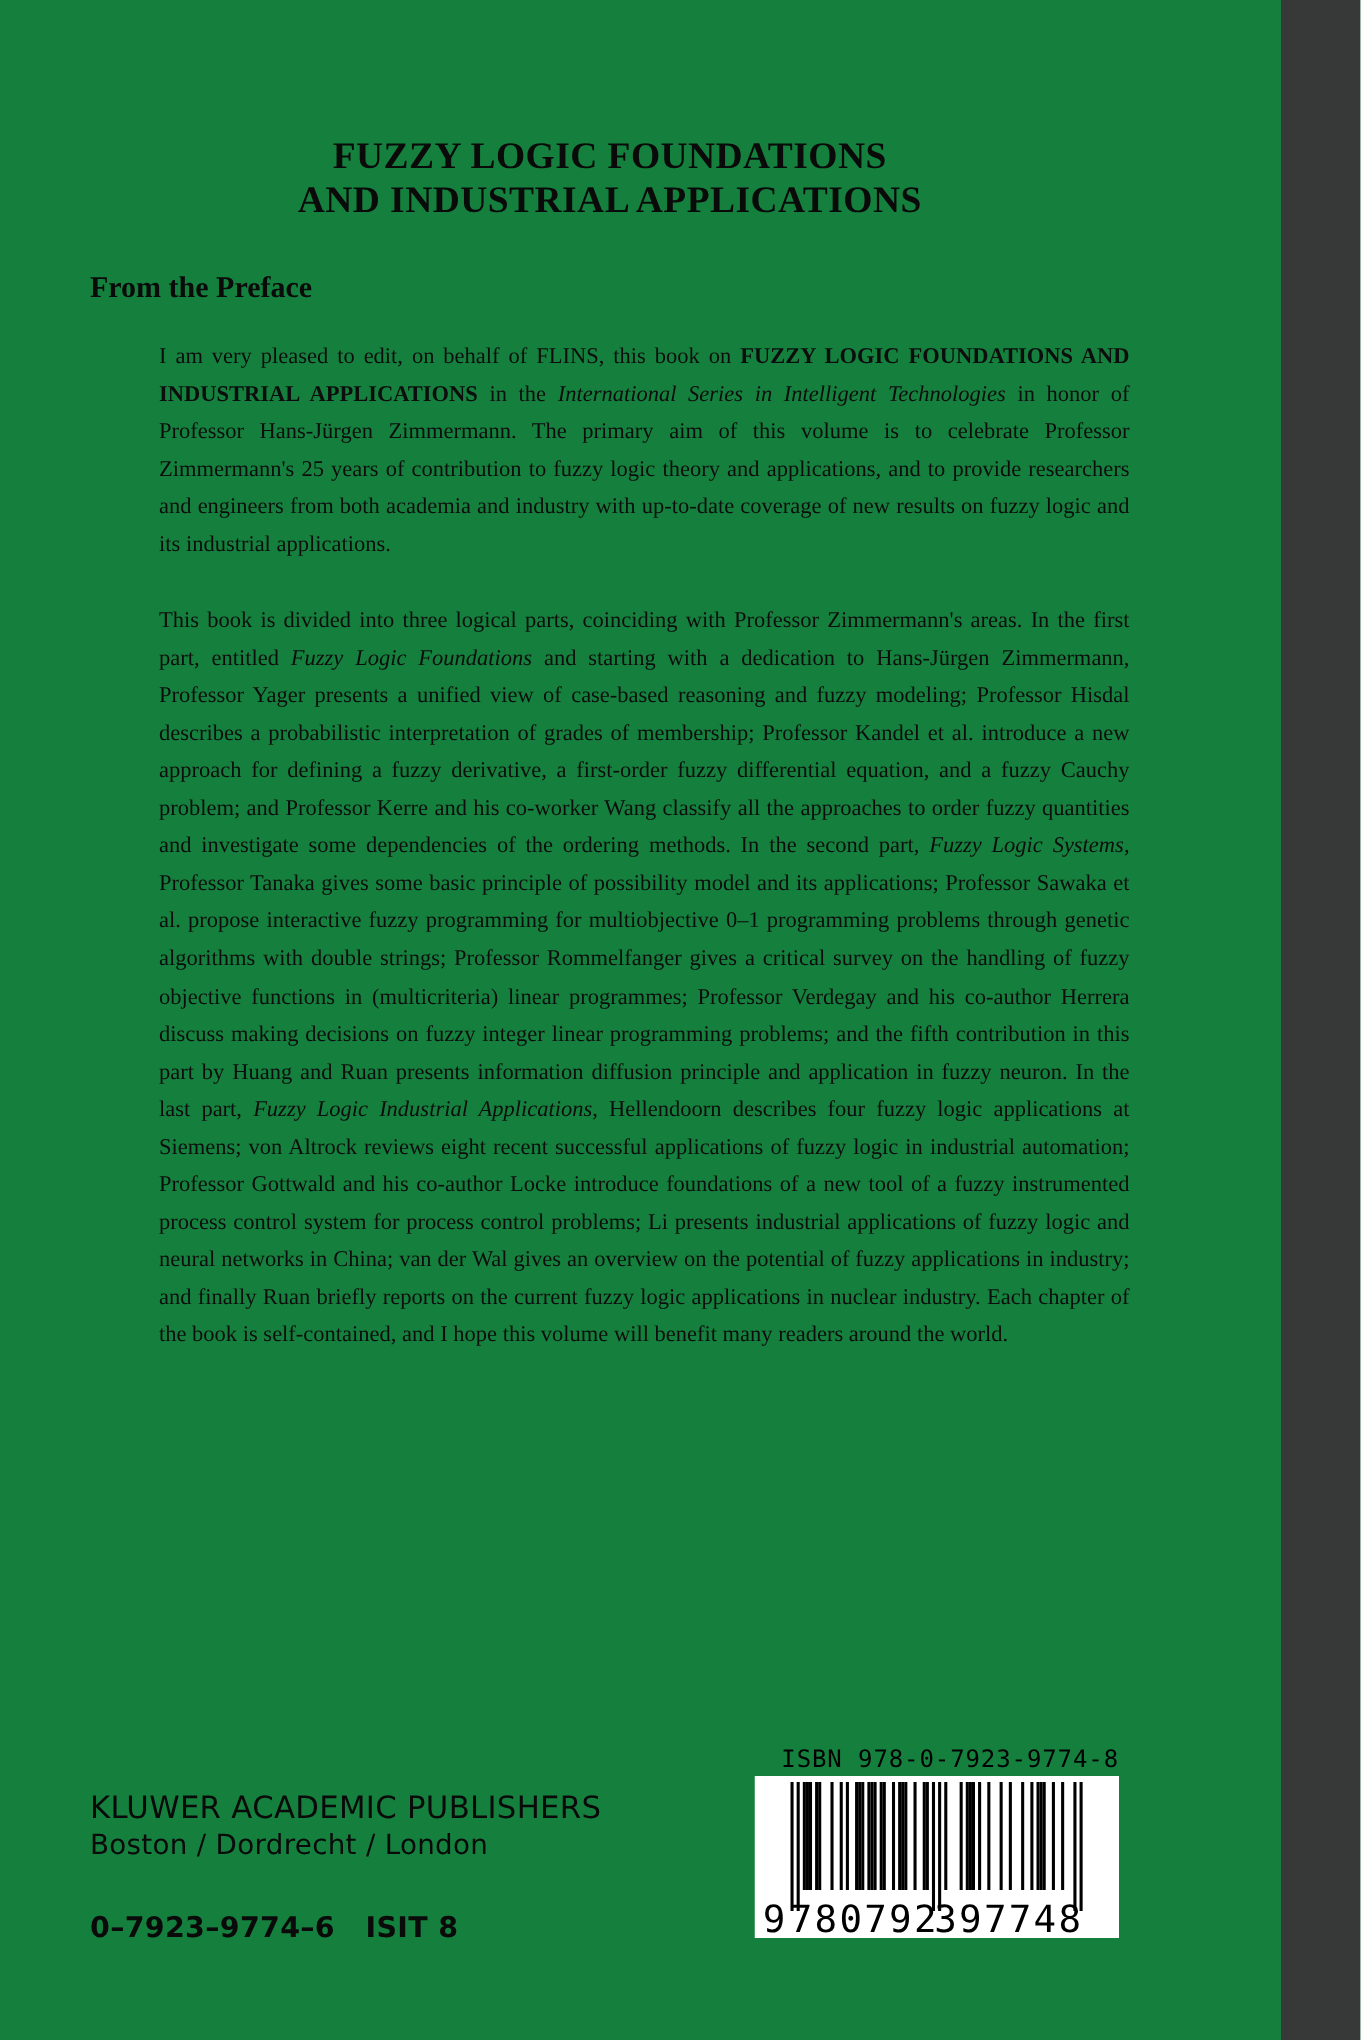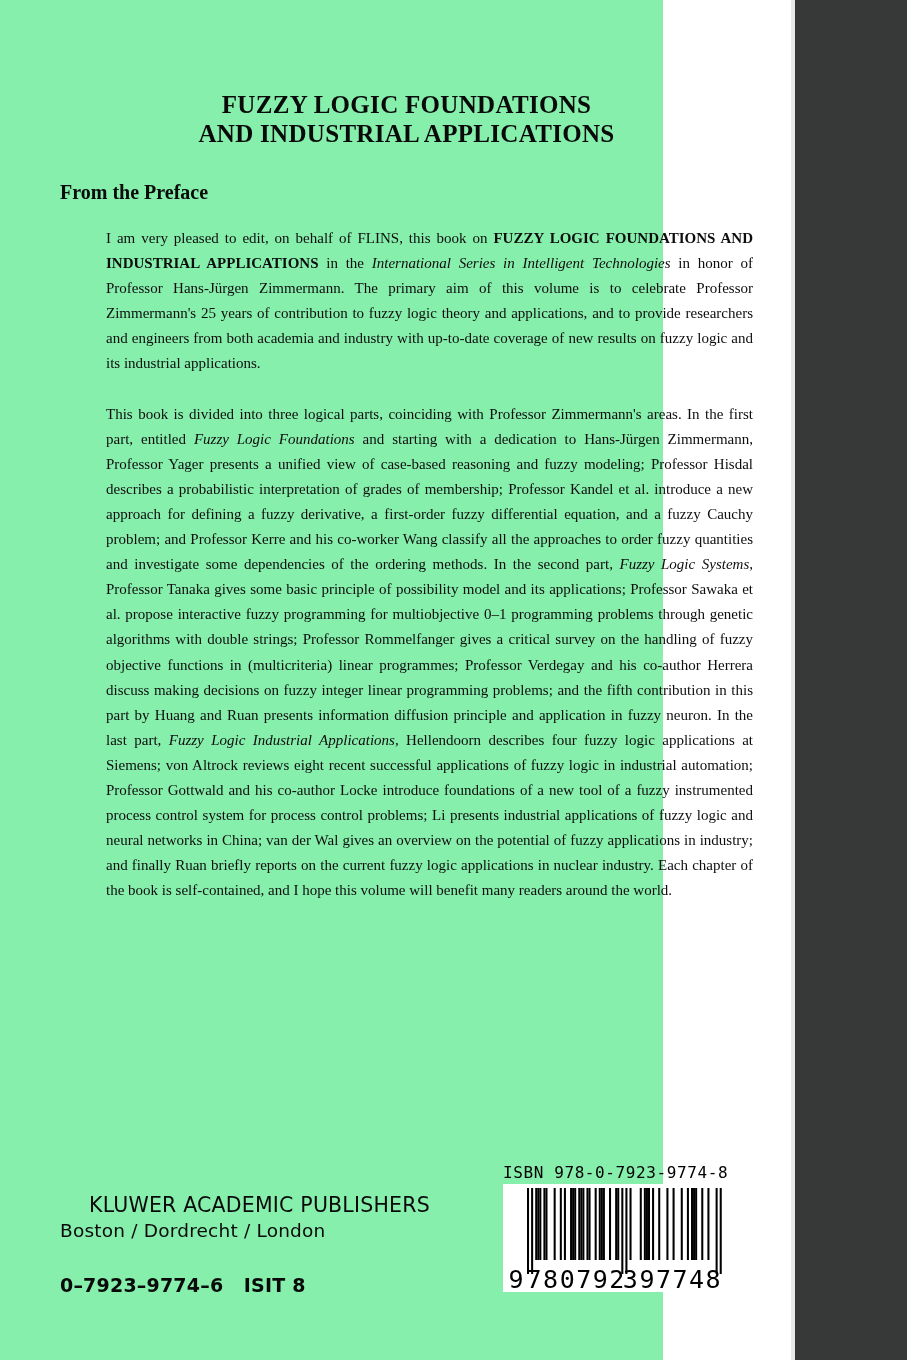--- a/index.html
+++ b/index.html
@@ -31,23 +31,23 @@
     width: 4px;
     height: 1360px;
     background: #e9e9e9;
   }
 
   
   #back-cover {
     position: absolute;
     top: 0;
     left: 0;
-    width: 663px;
-    height: 1360px;
-    background: #86efac;
+    width: 854px;
+    height: 1360px;
+    background: #15803d;
   }
 
   #content {
     position: absolute;
     left: 60px;
     top: 0;
     width: 693px;
     height: 1360px;
   }
 
@@ -110,21 +110,20 @@
     position: absolute;
     left: 60px;
     bottom: 62px;
     font-family: "DejaVu Sans", "Liberation Sans", sans-serif;
     color: #0a0a0a;
   }
   #publisher-name {
     font-size: 20.5px;
     letter-spacing: 0.2px;
     line-height: 26px;
-    margin-left: 29px;
   }
   #publisher-cities {
     font-size: 18.5px;
     line-height: 26px;
     letter-spacing: 0.2px;
   }
   #publisher-isbn-line {
     font-size: 19px;
     font-weight: bold;
     line-height: 26px;
@@ -137,21 +136,21 @@
   #barcode-block {
     position: absolute;
     left: 503px;
     bottom: 68px;
     width: 243px;
   }
   #isbn-text {
     font-family: "DejaVu Sans Mono", "Liberation Mono", monospace;
     font-size: 16px;
     letter-spacing: 0.6px;
-    text-align: left;
+    text-align: right;
     color: #000000;
     margin-bottom: 2px;
     white-space: nowrap;
   }
   #barcode-graphic {
     display: block;
   }
 </style>
 </head>
 <body>

